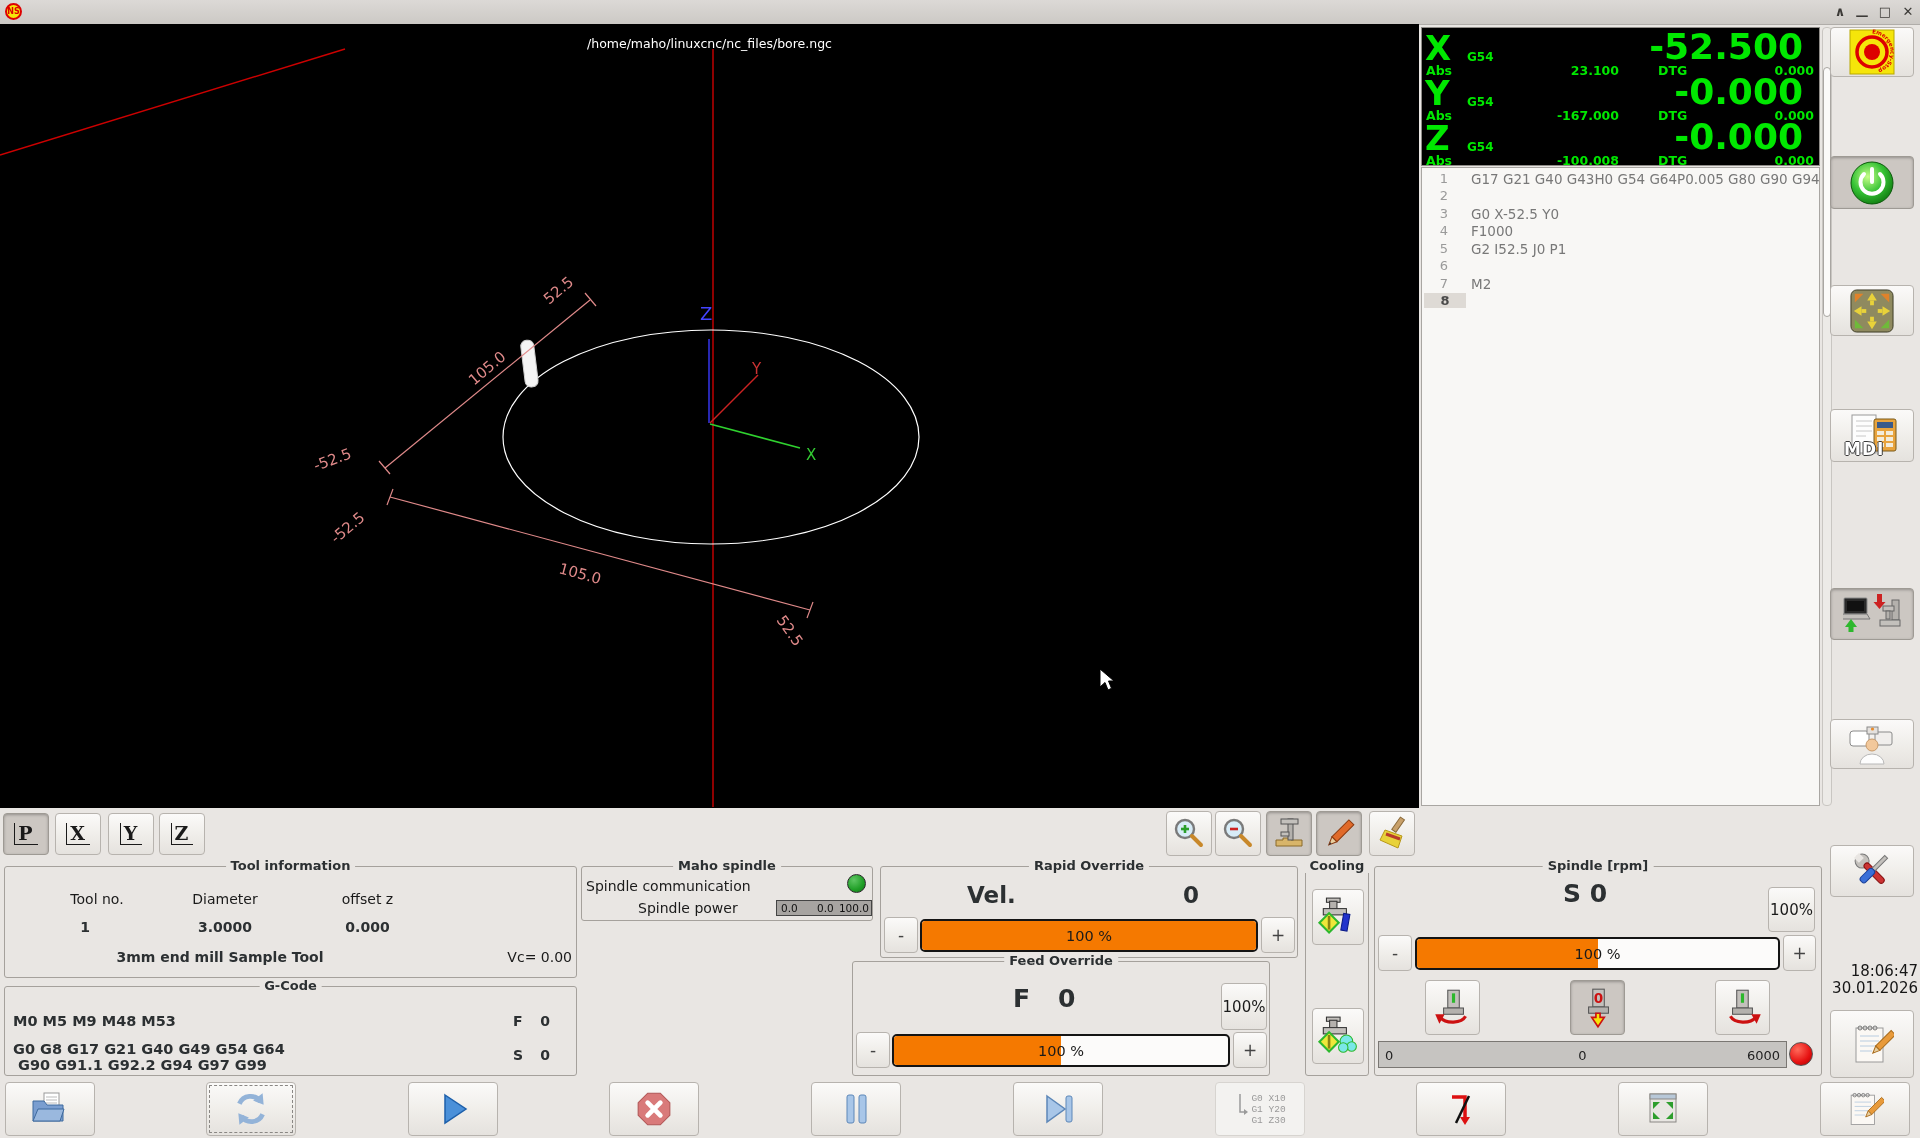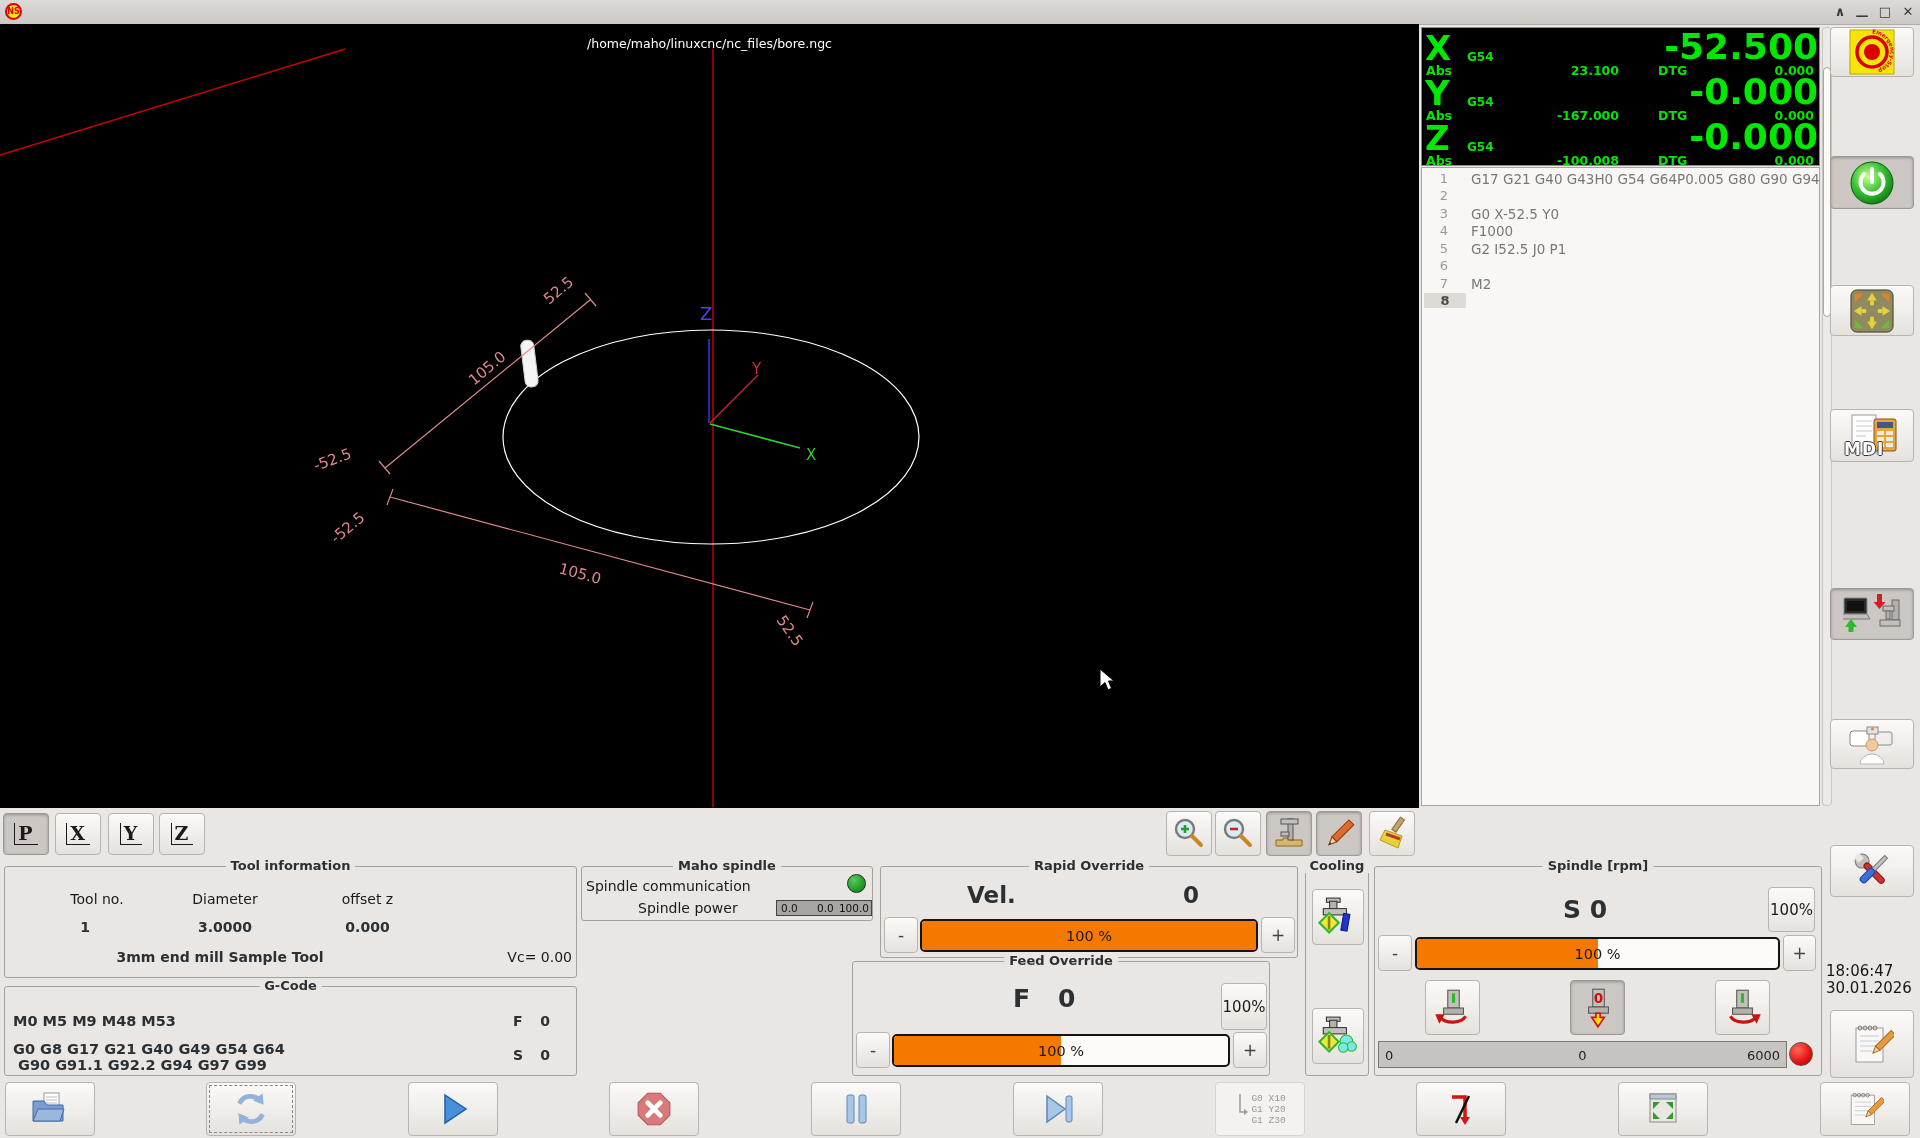--- a/index.html
+++ b/index.html
@@ -28,21 +28,21 @@
   .btn.focus{outline:1px dashed #8a8784;outline-offset:-4px}
   .axletter{font-family:"DejaVu Serif","Liberation Serif",serif;font-weight:bold;font-size:19px;
     color:#1a1a1a;border-left:1.5px solid #1a1a1a;border-bottom:1.5px solid #1a1a1a;
     padding:0 5px 1px 3px;line-height:20px}
   
   .dro-panel{position:absolute;left:1421px;top:27px;width:399px;height:139px;background:#000;
     border:1px solid #8f8c88;box-sizing:border-box;color:#00e800;font-weight:bold}
   .dro-block{position:absolute;left:0;width:100%;height:45px}
   .dro-letter{position:absolute;left:3px;top:-7px;font-size:34px}
   .dro-system{position:absolute;left:45px;top:15px;font-size:12px}
-  .dro-value{position:absolute;right:1px;top:-9px;font-size:36px}
+  .dro-value{position:absolute;right:16px;top:-9px;font-size:36px}
   .dro-s{position:absolute;top:28px;font-size:12.5px}
   .dro-abs-value{left:85px;width:112px;text-align:right}
   .dro-dtg-label{left:236px}
   .dro-dtg-value{right:5px}
   
   .listing{position:absolute;left:1421px;top:167px;width:399px;height:639px;background:#f8f7f5;
     border:1px solid #a9a6a2;box-sizing:border-box}
   .gl-row{position:absolute;left:0;width:100%;height:17px}
   .gl-num{position:absolute;left:0;width:26px;text-align:right;color:#9a9a9a;font-size:13px}
   .gl-text{position:absolute;left:49px;color:#787878;font-size:13.5px;white-space:pre}
@@ -67,21 +67,21 @@
   .slider-fill{position:absolute;left:0;top:0;bottom:0;background:#f57900}
   .slider-text{position:absolute;left:0;top:50%;transform:translateY(-50%);width:100%;
     text-align:center;font-size:14.5px;color:#1a1a1a}
   .stepbtn{font-size:17px;color:#444}
   .bigbold{font-weight:bold;color:#2c3032}
   
   .gbar{position:absolute;background:#a7a4a1;border:1px solid #444;box-sizing:border-box}
   .gbar span{position:absolute;top:50%;transform:translateY(-50%);font-size:10.5px;color:#111}
   .rpmbar{position:absolute;background:#c6c4c1;border:1px solid #7a7773;box-sizing:border-box}
   .rpmbar span{position:absolute;top:50%;transform:translateY(-50%);font-size:13px;color:#222}
-  .clock{position:absolute;left:1826px;top:963px;width:92px;text-align:left;font-size:15px;
+  .clock{position:absolute;left:1826px;top:963px;width:92px;text-align:right;font-size:15px;
     color:#161616;line-height:17px}
   .mdi-text{position:absolute;left:0px;bottom:0px;font-size:17px;font-weight:bold;color:#fff;
     letter-spacing:1px;text-shadow:1px 0 #3a3a3a,-1px 0 #3a3a3a,0 1px #3a3a3a,0 -1px #3a3a3a}
   .rfl-lines{font-family:Liberation Mono, monospace;font-size:9.5px;
     color:#9a9a9a;line-height:11px;text-align:center}
 </style>
 </head>
 <body>
 
 <div id="app">
@@ -468,21 +468,21 @@
         <circle cx="33" cy="30" r="4.5" fill="#7ae8e8" stroke="#2db82d"></circle>
         <circle cx="25" cy="31" r="4.5" fill="#7ae8e8" stroke="#2db82d"></circle>
         <rect x="5" y="19" width="13" height="13" fill="#efe73a" stroke="#2db82d" stroke-width="2" transform="rotate(45 11.5 25.5)"></rect>
         <line x1="11.5" y1="19" x2="11.5" y2="32" stroke="#8a8410" stroke-width="2.5"></line>
       </svg>
     </div>
   </div>
 
   <div class="frame" style="left:1374px;top:866px;width:448px;height:210px">
     <span class="legend">Spindle [rpm]</span>
-    <span class="lbl bigbold" style="left:150px;top:28px;width:120px;text-align:center;font-size:25px">S 0</span>
+    <span class="lbl bigbold" style="left:150px;top:12px;width:120px;text-align:center;font-size:25px">S 0</span>
     <div class="btn" style="left:393px;top:20px;width:47px;height:45px">
       <span style="font-size:15px">100%</span>
       </div>
     <div class="btn" style="left:3px;top:68px;width:34px;height:36px">
       <span class="stepbtn">-</span>
       </div>
     <div class="slider" style="left:40px;top:70px;width:365px;height:33px">
       <div class="slider-fill" style="width:50%"></div>
       <span class="slider-text">100 %</span>
     </div>

